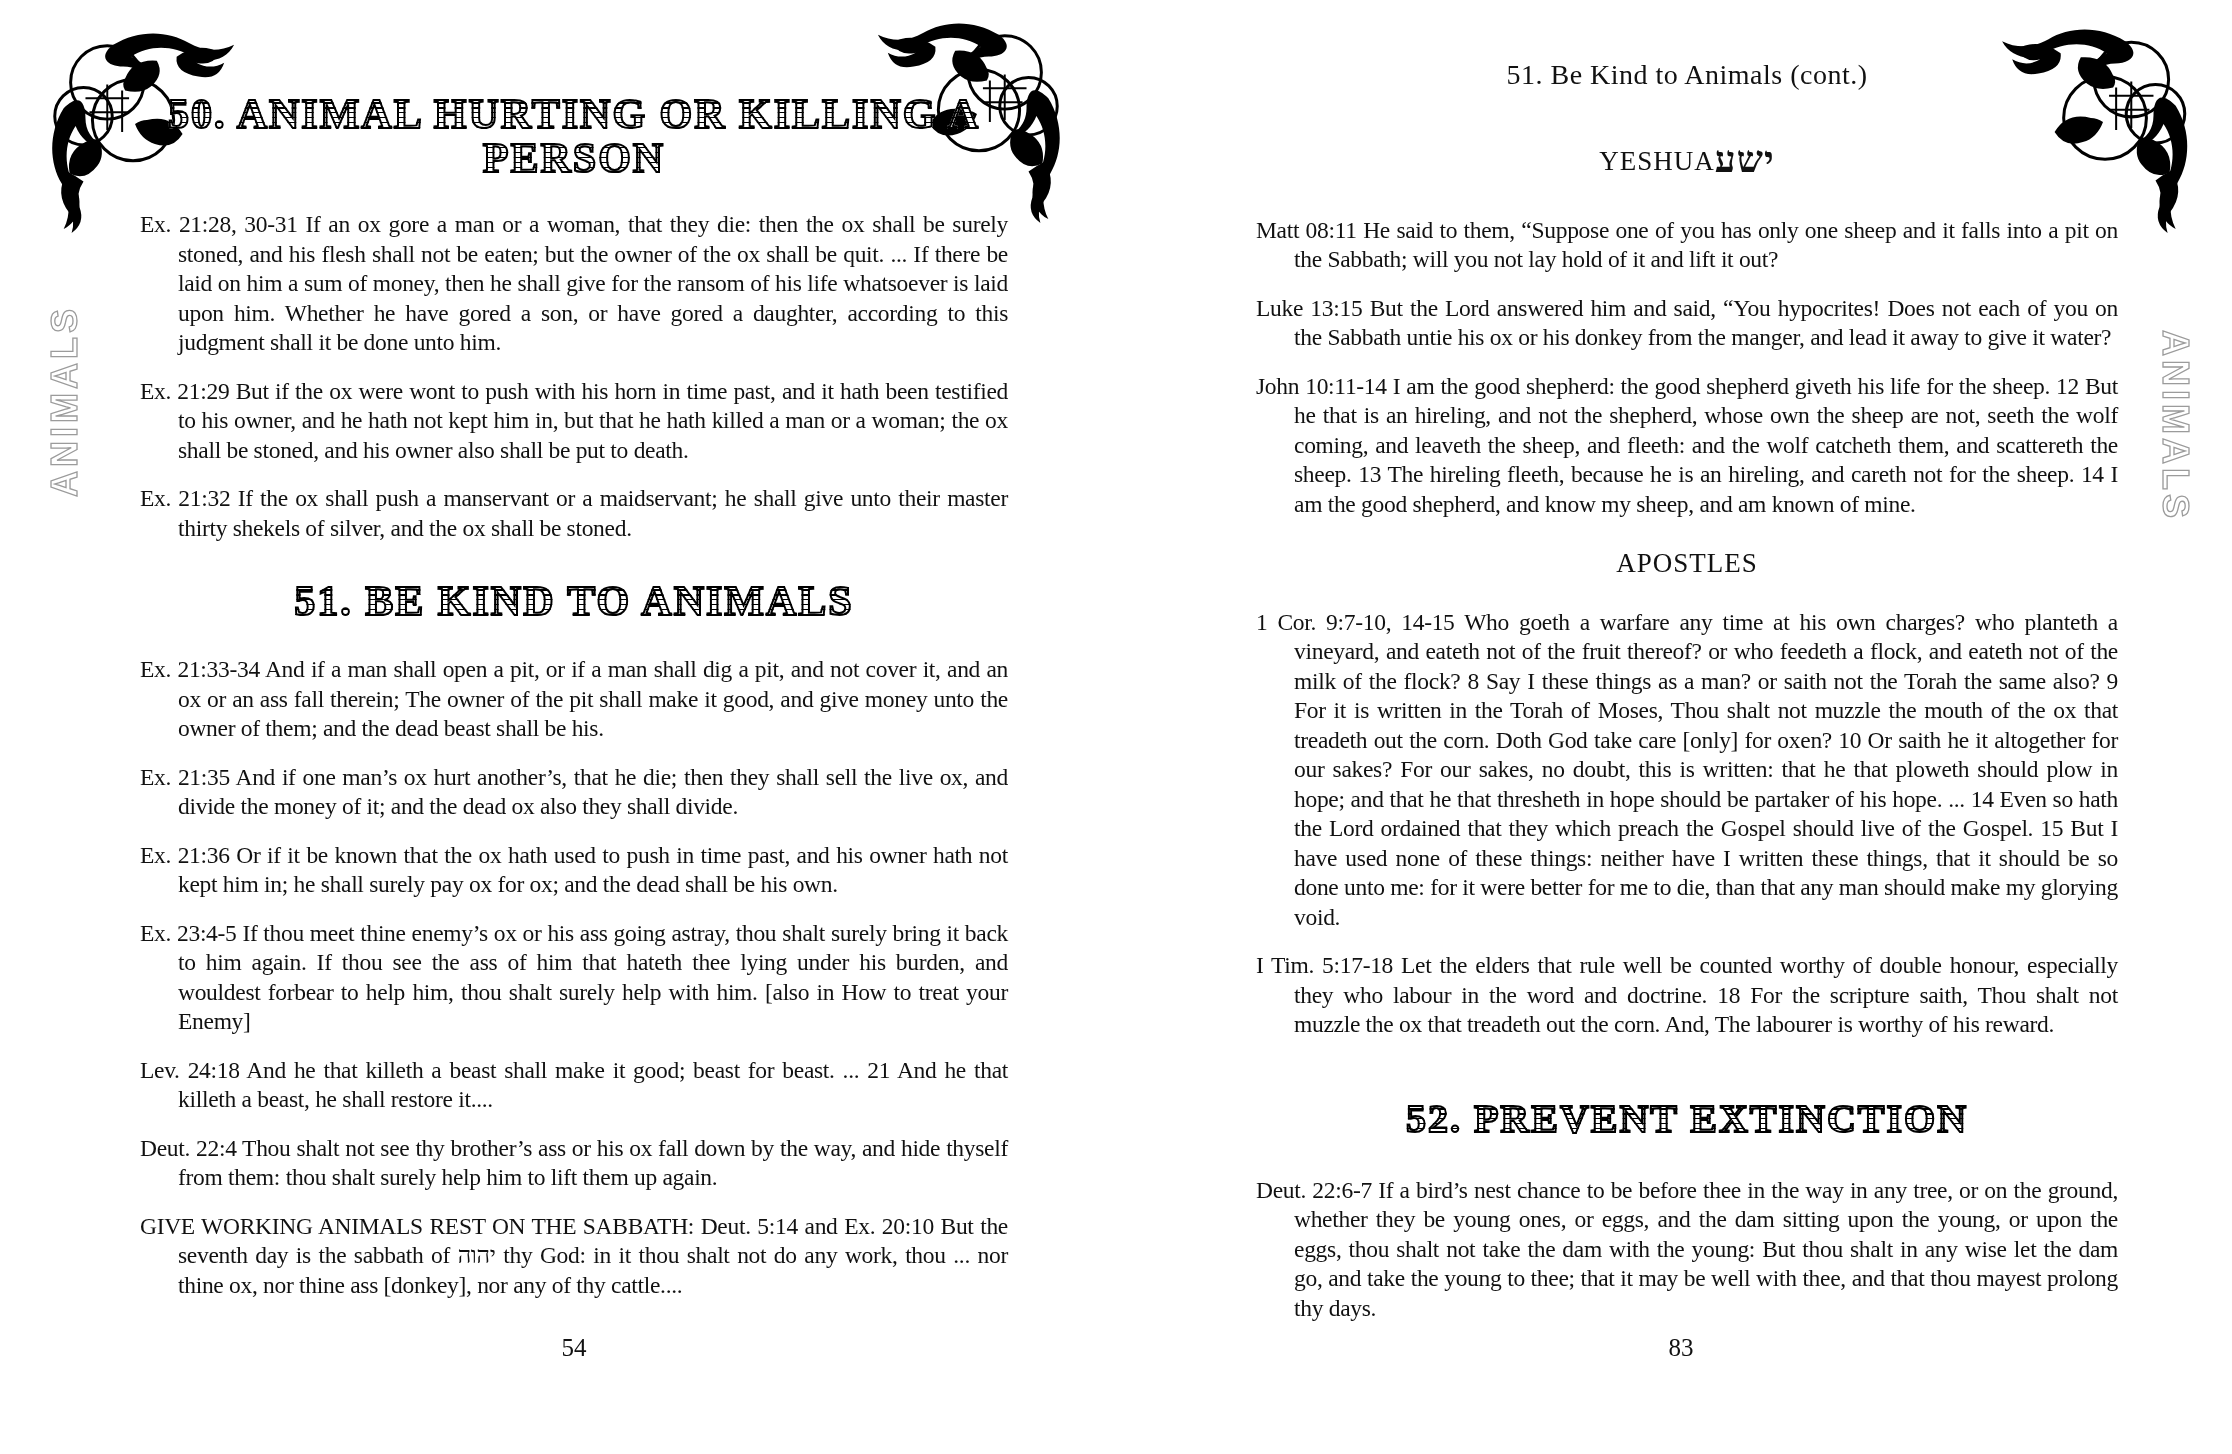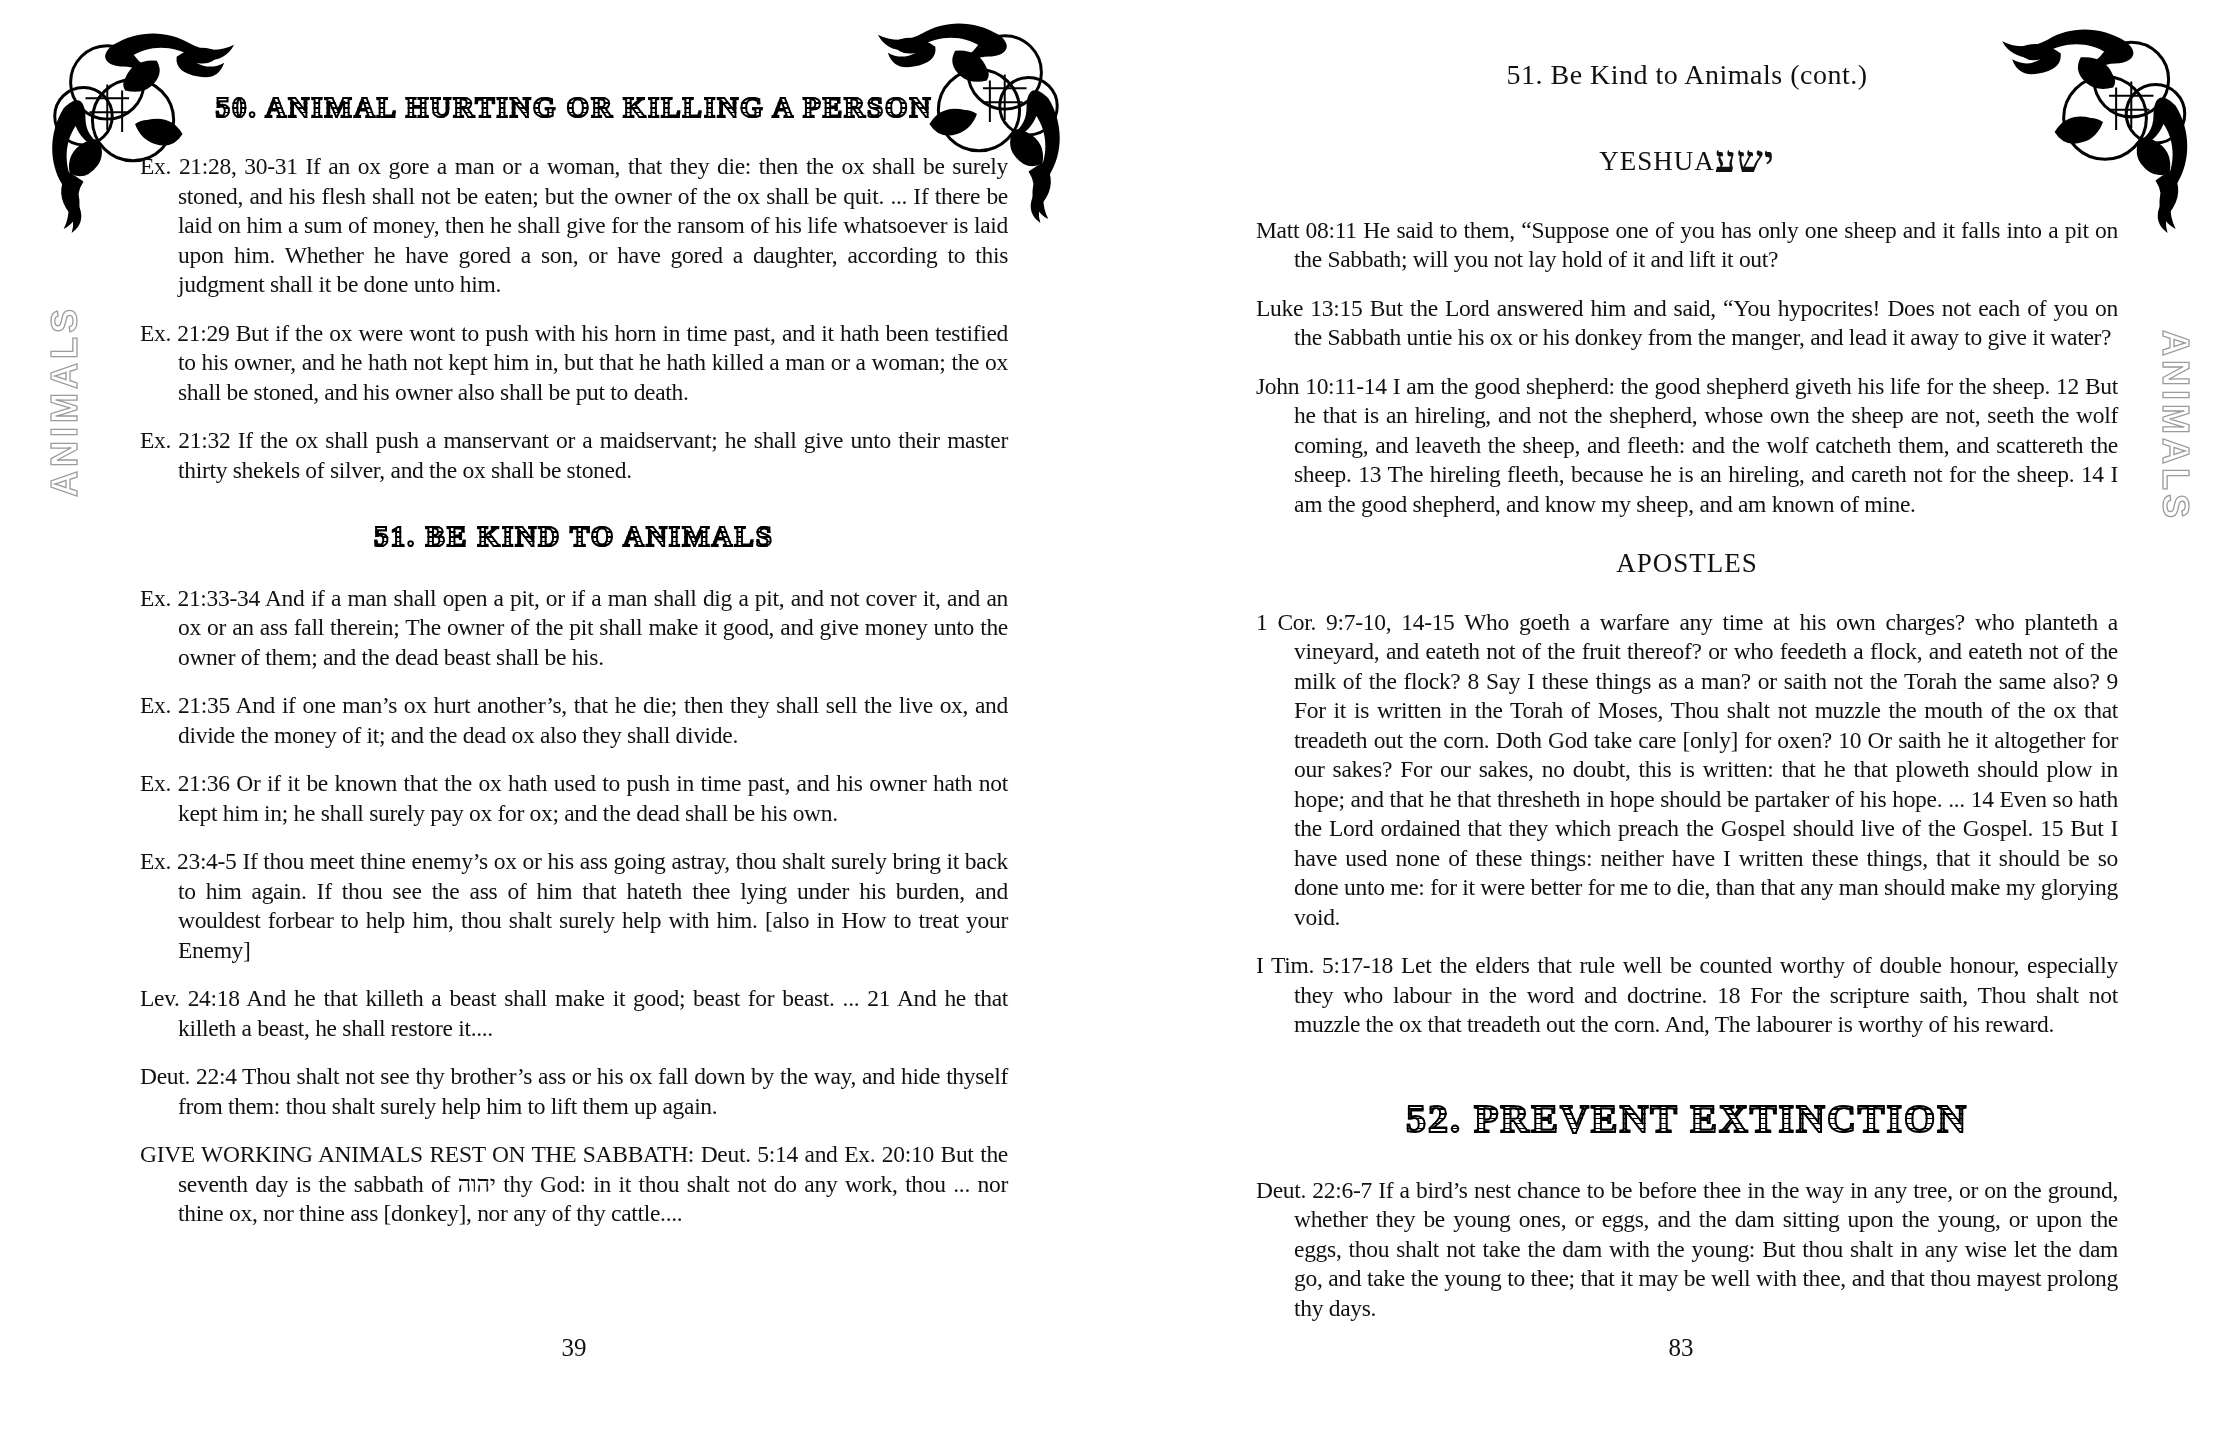--- a/index.html
+++ b/index.html
@@ -18,21 +18,21 @@
   p.scripture{
     margin:4px 0 19px 0;
     padding-left:38px;
     text-indent:-38px;
   }
   p.scripture:last-child{margin-bottom:0;}
   
   .ornate{
     text-align:center;
     font-weight:700;
-    font-size:29px;
+    font-size:42px;
     line-height:1.05;
     letter-spacing:2px;
     margin:0;
     text-indent:0;
     -webkit-text-stroke:2px #000;
     background:repeating-linear-gradient(180deg,#000 0 1.5px,#fff 1.5px 5px);
     -webkit-background-clip:text;
     background-clip:text;
     -webkit-text-fill-color:transparent;
     color:transparent;
@@ -192,16 +192,16 @@
       </div>
 
     <h1 id="heading-52" class="ornate">52.  PREVENT EXTINCTION</h1>
 
     <div>
 
     <p class="scripture">Deut. 22:6-7 If a bird’s nest chance to be before thee in the way in any tree, or on the ground, whether they be young ones, or eggs, and the dam sitting upon the young, or upon the eggs, thou shalt not take the dam with the young: But thou shalt in any wise let the dam go, and take the young to thee; that it may be well with thee, and that thou mayest prolong thy days.</p>
       </div>
   </div>
 
-  <div id="pagenum-left" class="pagenum">39</div>
+  <div id="pagenum-left" class="pagenum">54</div>
   <div id="pagenum-right" class="pagenum">83</div>
 
 </div>
 
 </body></html>

